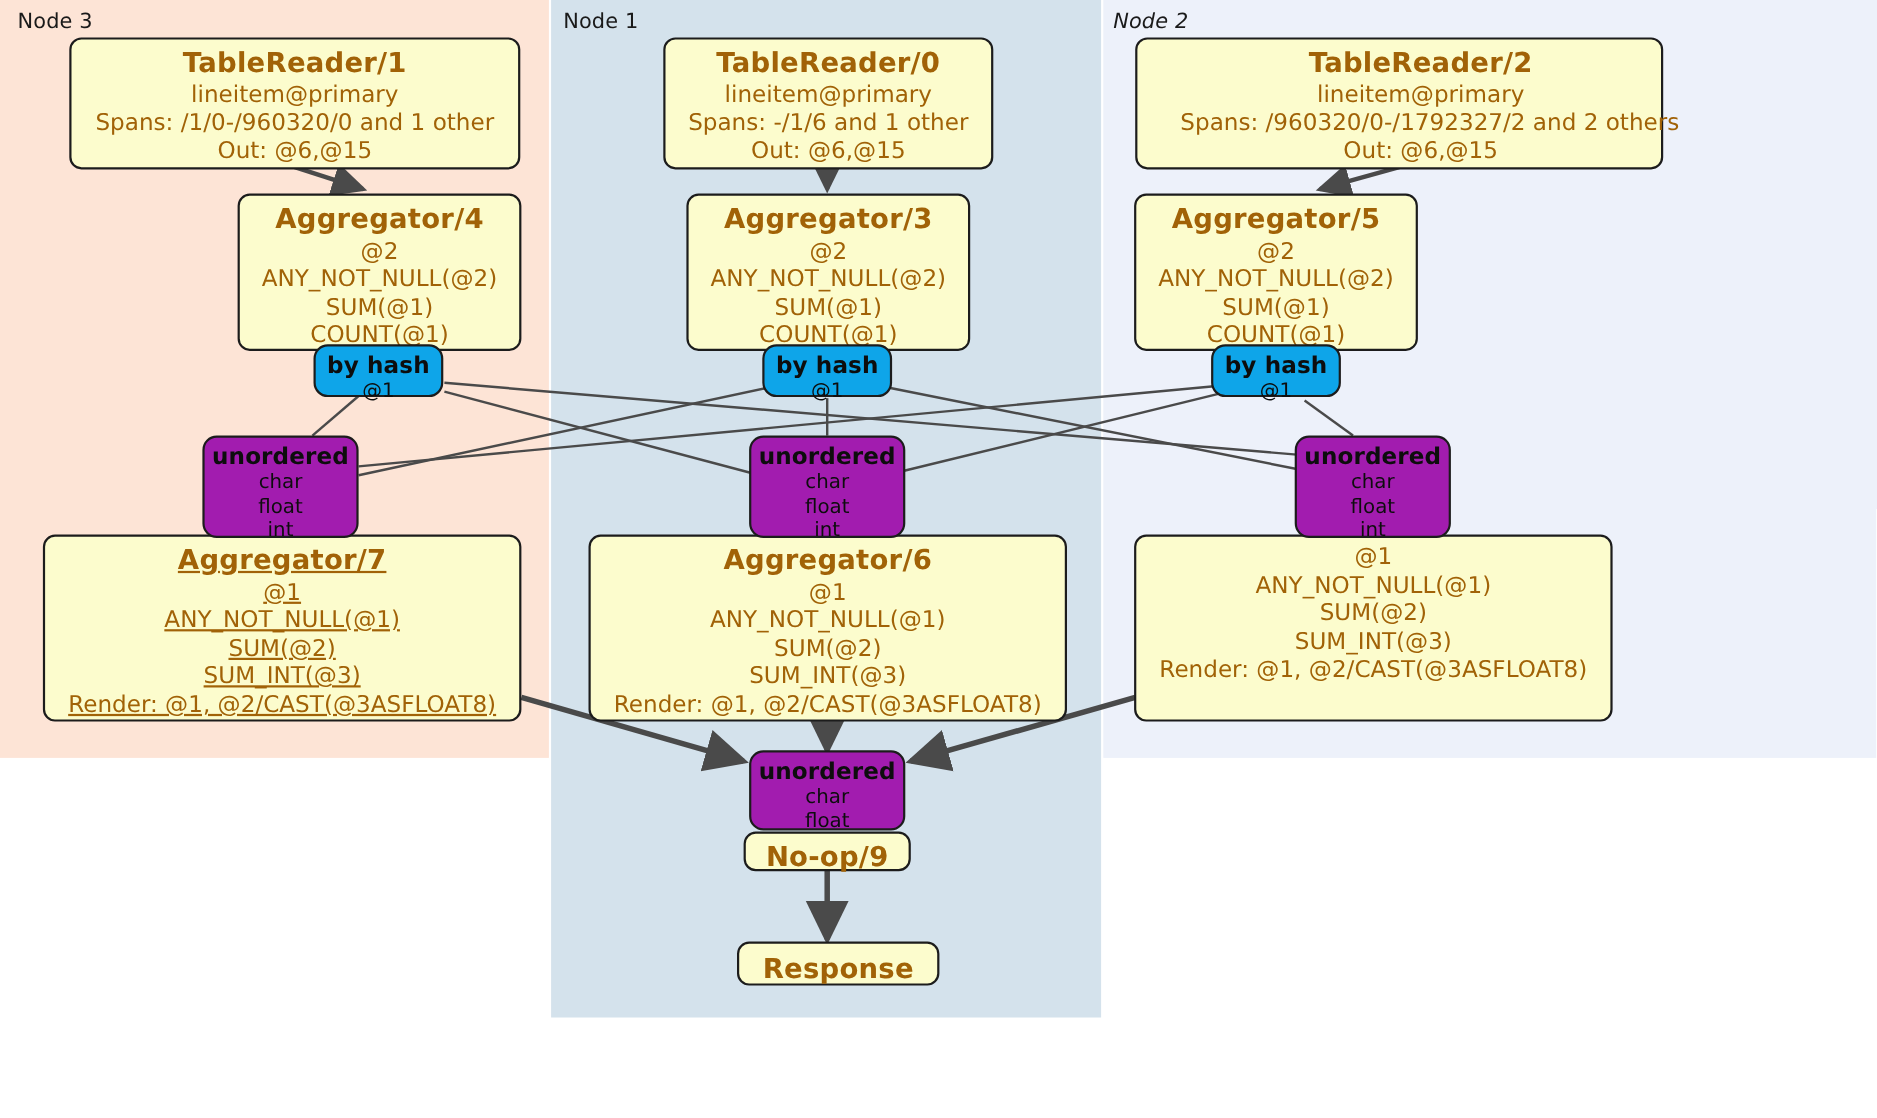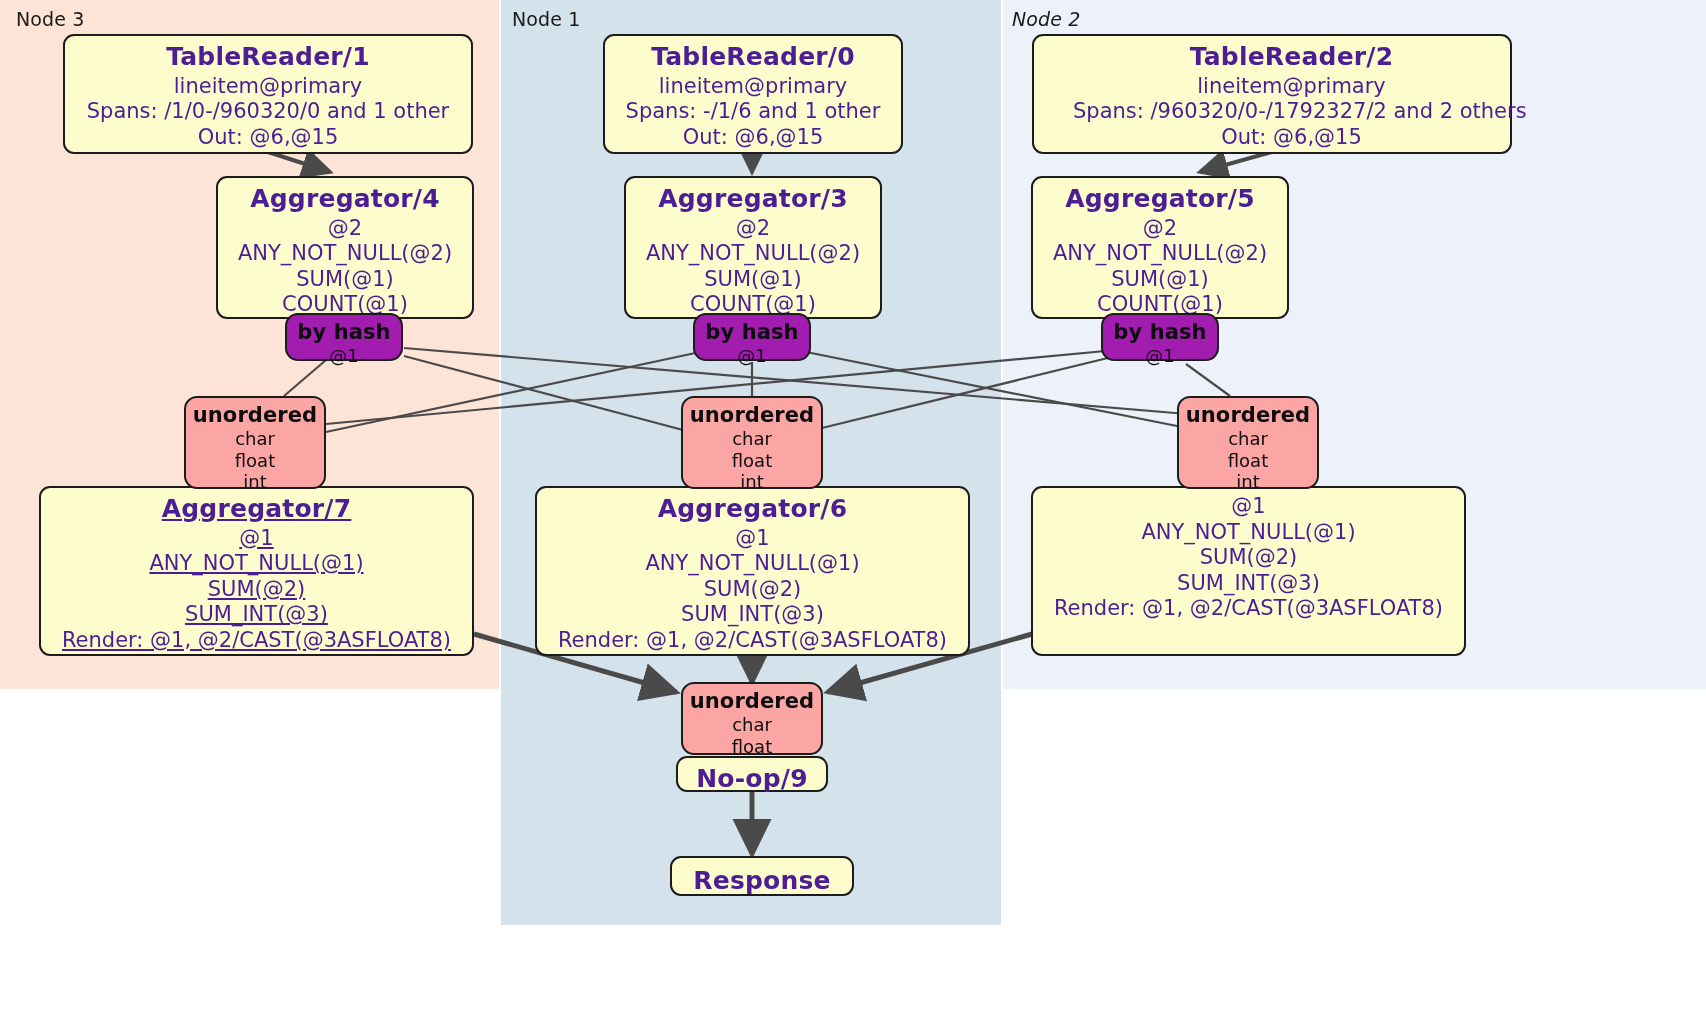--- a/index.html
+++ b/index.html
@@ -42,21 +42,21 @@
   }
 
   
   .proc {
     position: absolute;
     box-sizing: border-box;
     background: #fcfccd;
     border: 2px solid #1c1c1c;
     border-radius: 11px;
     text-align: center;
-    color: #4c1d95;
+    color: #a16207;
     padding-top: 6px;
     line-height: 1.22;
   }
   .proc .title {
     font-weight: bold;
     font-size: 25px;
     letter-spacing: .2px;
     display: block;
     margin-bottom: 1px;
   }
@@ -78,24 +78,24 @@
     position: absolute;
     box-sizing: border-box;
     border: 2px solid #1c1c1c;
     border-radius: 13px;
     text-align: center;
     color: #0d0d0d;
     padding-top: 5px;
     line-height: 1.2;
   }
   .router.hash {
+    background: #0ea5e9;
+  }
+  .router.unordered {
     background: #a21caf;
-  }
-  .router.unordered {
-    background: #fca5a5;
   }
   .router .rtitle {
     display: block;
     font-weight: bold;
     font-size: 21px;
     letter-spacing: .1px;
   }
   .router .rline {
     display: block;
     font-size: 18px;

